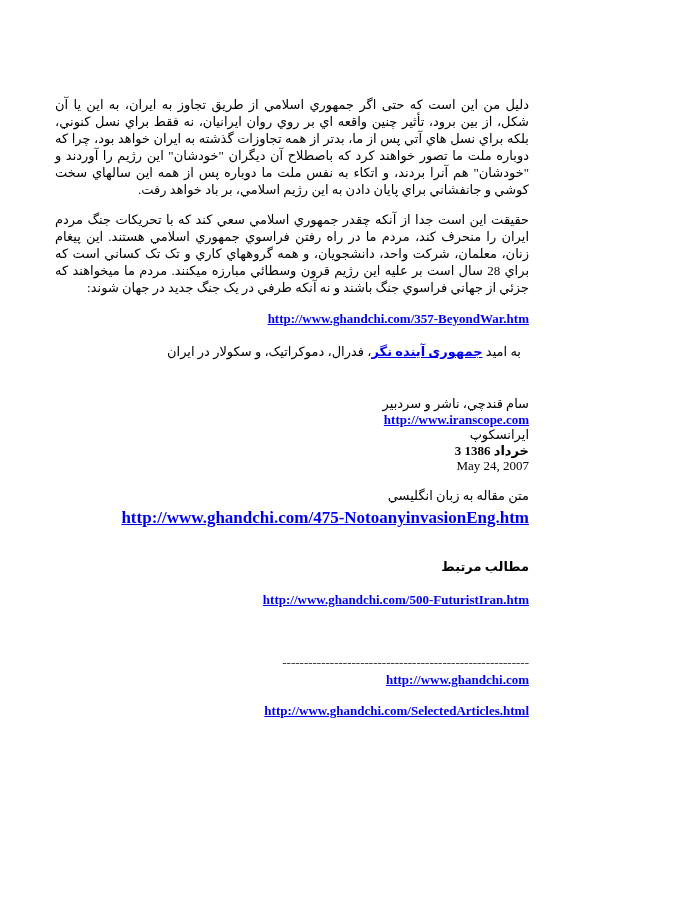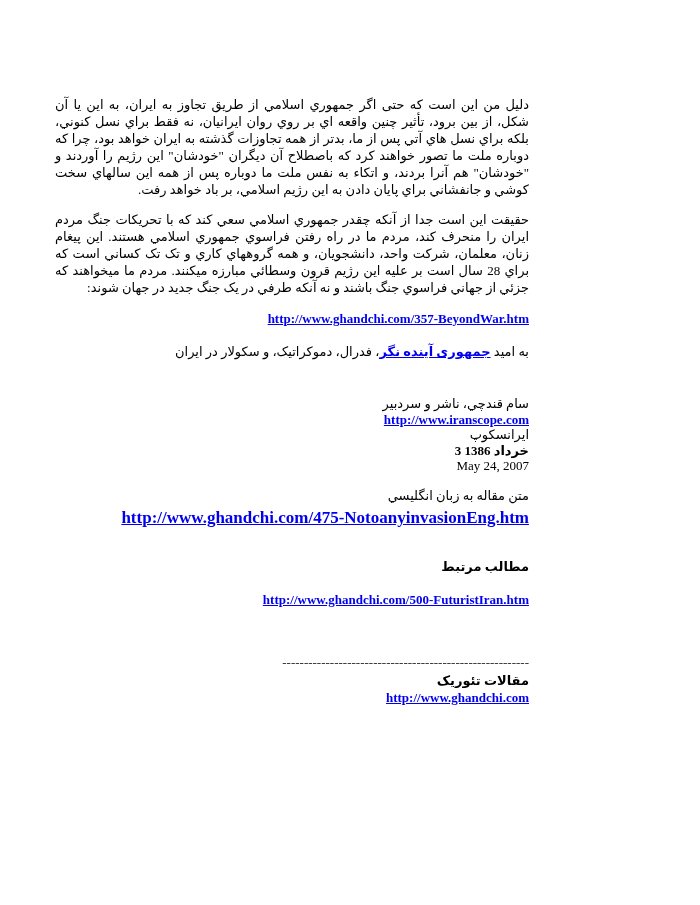--- a/index.html
+++ b/index.html
@@ -42,21 +42,21 @@
     font-weight: bold;
     cursor: pointer;
     text-align: right;
   }
   a.url { direction: ltr; unicode-bidi: embed; }
   .big { font-size: 17px; line-height: 22px; }
   .bold { font-weight: bold; }
   .inset { padding-left: 25px; }  
   .standalone-link { margin: 14px 0 16px 0; }
   .para3 { margin-top: 16px; }
-  .hope-line { margin: 9px 0 0 0; }
+  .hope-line { margin: 9px 8px 0 0; }
   .signature {
     margin-top: 36px;
     font-size: 13px;
     line-height: 15.5px;
     text-align: right;
   }
   .latin { direction: ltr; unicode-bidi: embed; }
   .section-english { margin-top: 13px; }
   .section-english .label-line { margin-bottom: 3px; }
   .section-related { margin-top: 29px; }
@@ -109,22 +109,24 @@
 
     <div class="section-related">
       <div class="line label-line bold">مطالب مرتبط</div>
       <div class="line">
         <a class="link url">http://www.ghandchi.com/500-FuturistIran.htm</a>
       </div>
     </div>
 
     <div class="footer">
       <div class="divider inset">---------------------------------------------------------</div>
-      <div class="line label-line bold">مقالات تئوریک</div>
       <div class="line">
         <a class="link url">http://www.ghandchi.com</a>
       </div>
       <div class="group2">
+        <div class="line">
+          <a class="link url">http://www.ghandchi.com/SelectedArticles.html</a>
+        </div>
       </div>
     </div>
 
   </div>
 </div>
 
 </body></html>

